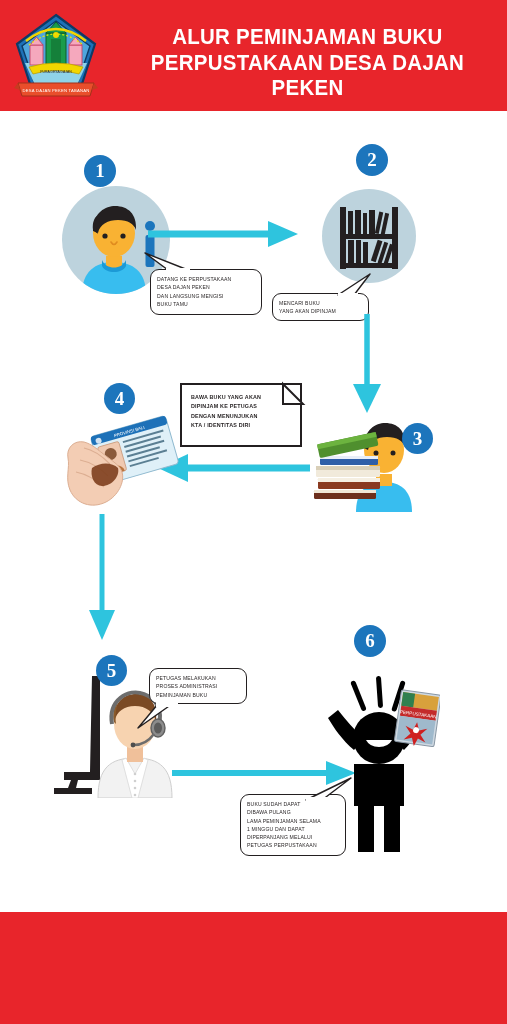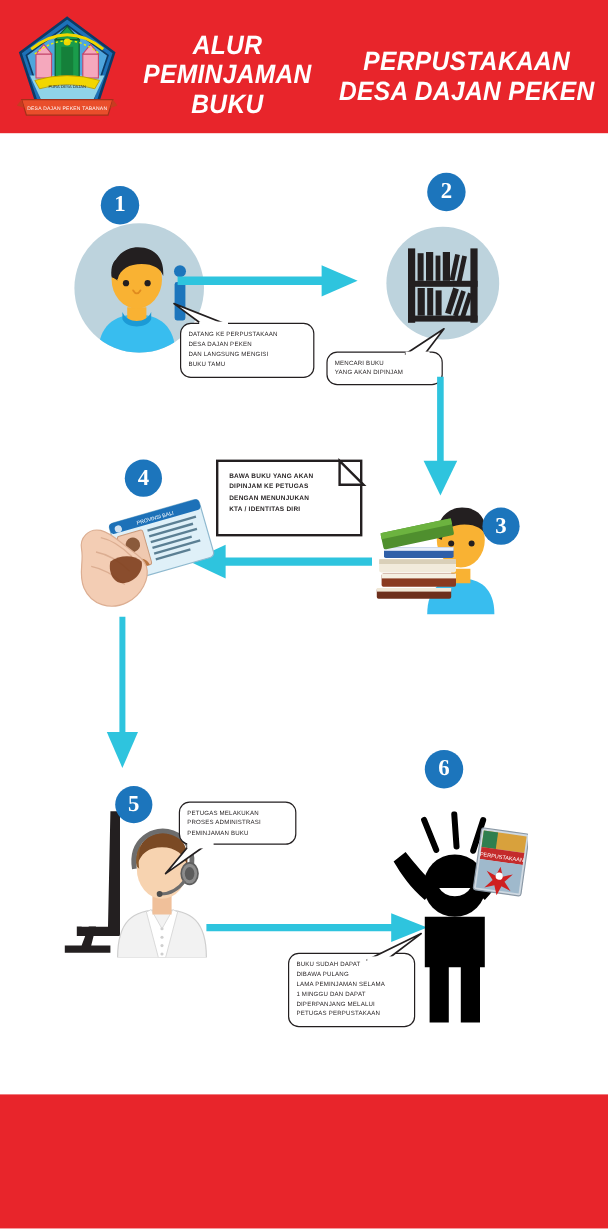--- a/index.html
+++ b/index.html
@@ -16,21 +16,21 @@
   .header{
     position:absolute;left:0;top:0;width:507px;height:111px;
     background:#e8252b;
     display:flex;align-items:center;
   }
   .logo-wrap{
     position:absolute;left:13px;top:11px;width:86px;height:90px;
   }
   .header-titles{
     position:absolute;left:108px;top:0;width:399px;height:125px;
-    display:flex;flex-direction:row;align-items:center;justify-content:center;font-style:italic;
+    display:flex;flex-direction:column;align-items:center;justify-content:center;
   }
   .title-line{
     color:#ffffff;
     font-weight:bold;
     letter-spacing:0.3px;
     font-family:"Liberation Sans", sans-serif;
     text-align:center;
     line-height:1.12;
     transform:scaleX(0.93);
   }

